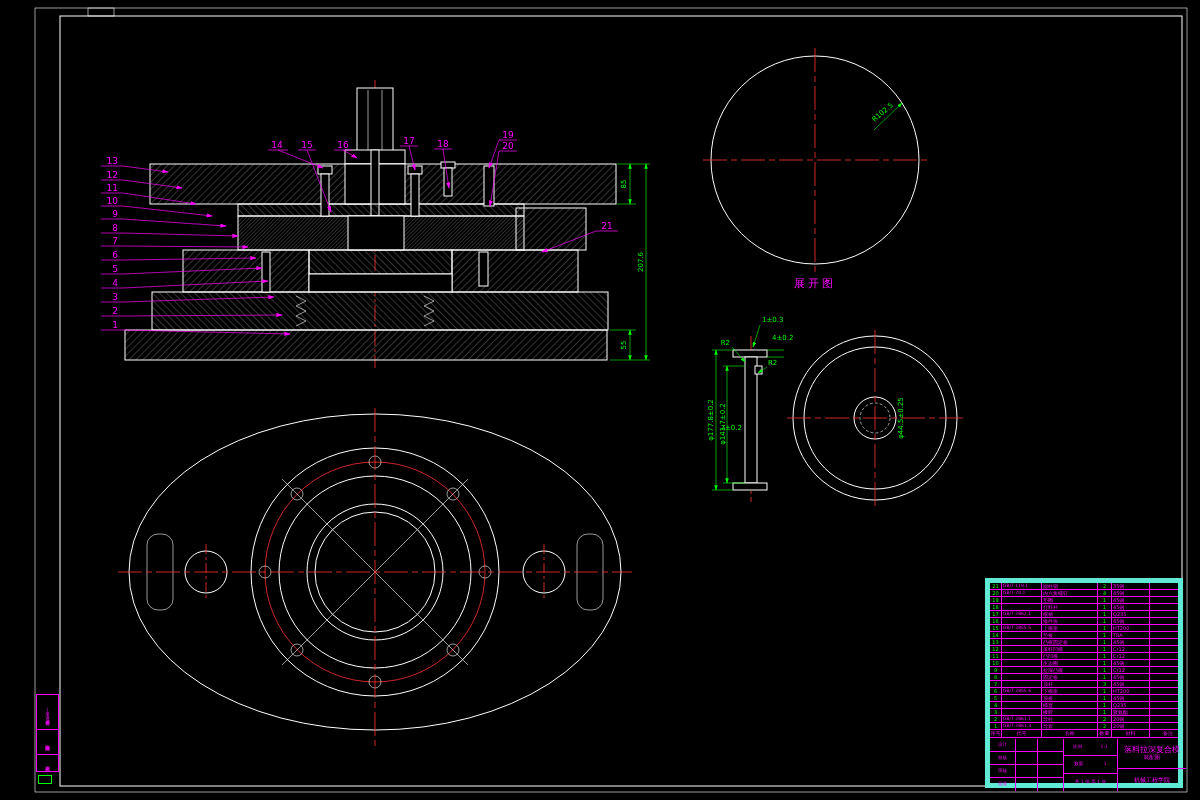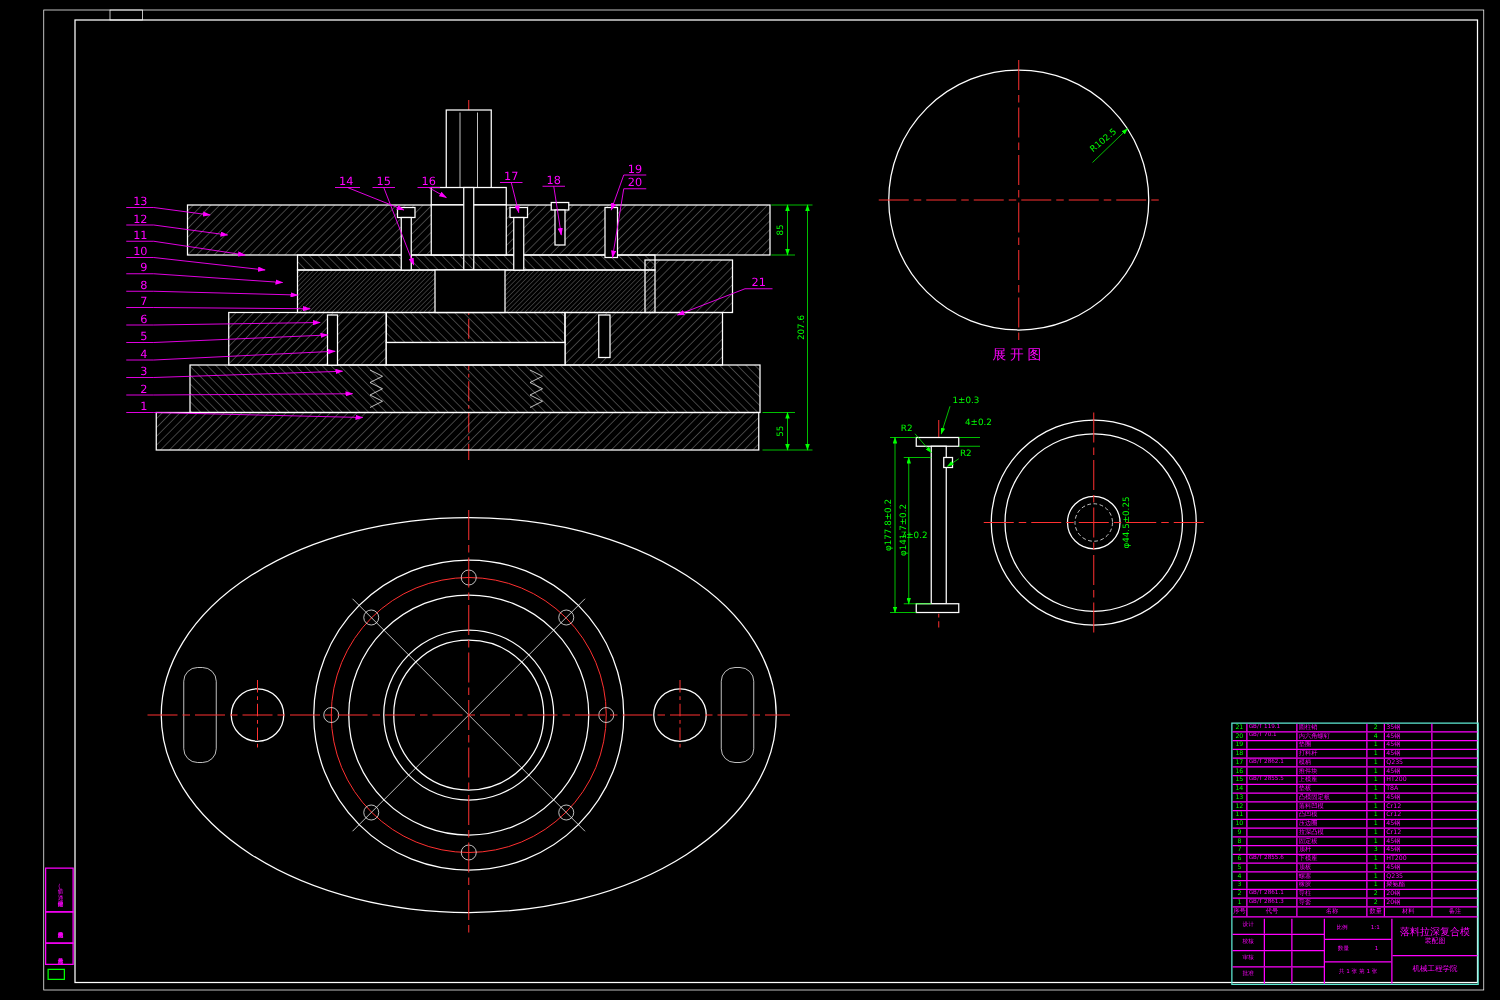--- a/index.html
+++ b/index.html
@@ -14,21 +14,21 @@
   svg .red  { stroke:#ff3030; stroke-width:0.8; fill:none; }
   svg .mgl  { stroke:#ff00ff; stroke-width:0.7; fill:none; }
   svg .gnl  { stroke:#00ff00; stroke-width:0.6; fill:none; }
   svg text.mg { fill:#ff00ff; font-size:9px; }
   svg text.gn { fill:#00ff00; font-size:7px; }
   svg text.cap { fill:#ff00ff; font-size:11px; letter-spacing:3px; }
 
   
   .titleblock {
     position:absolute; left:985px; top:578px; width:198px; height:210px;
-    border:1px solid #5eead4; color:#ff00ff; font-size:5px; line-height:1;
+    border:5px solid #5eead4; color:#ff00ff; font-size:5px; line-height:1;
   }
   .prow, .phead {
     display:grid; grid-template-columns:12px 40px 56px 14px 38px 36px;
     height:7px; border-bottom:1px solid #ff00ff;
   }
   .phead { height:8px; font-size:5px; }
   .prow .c, .phead .c {
     border-right:1px solid #ff00ff; overflow:hidden; white-space:nowrap;
     display:flex; align-items:center; padding-left:1px;
   }

